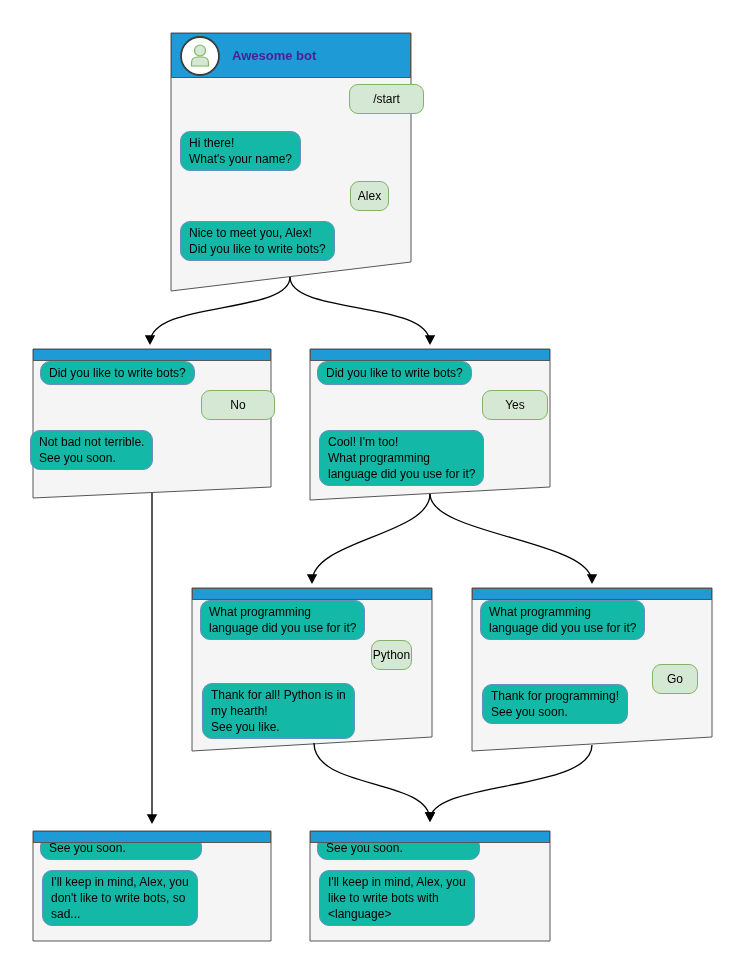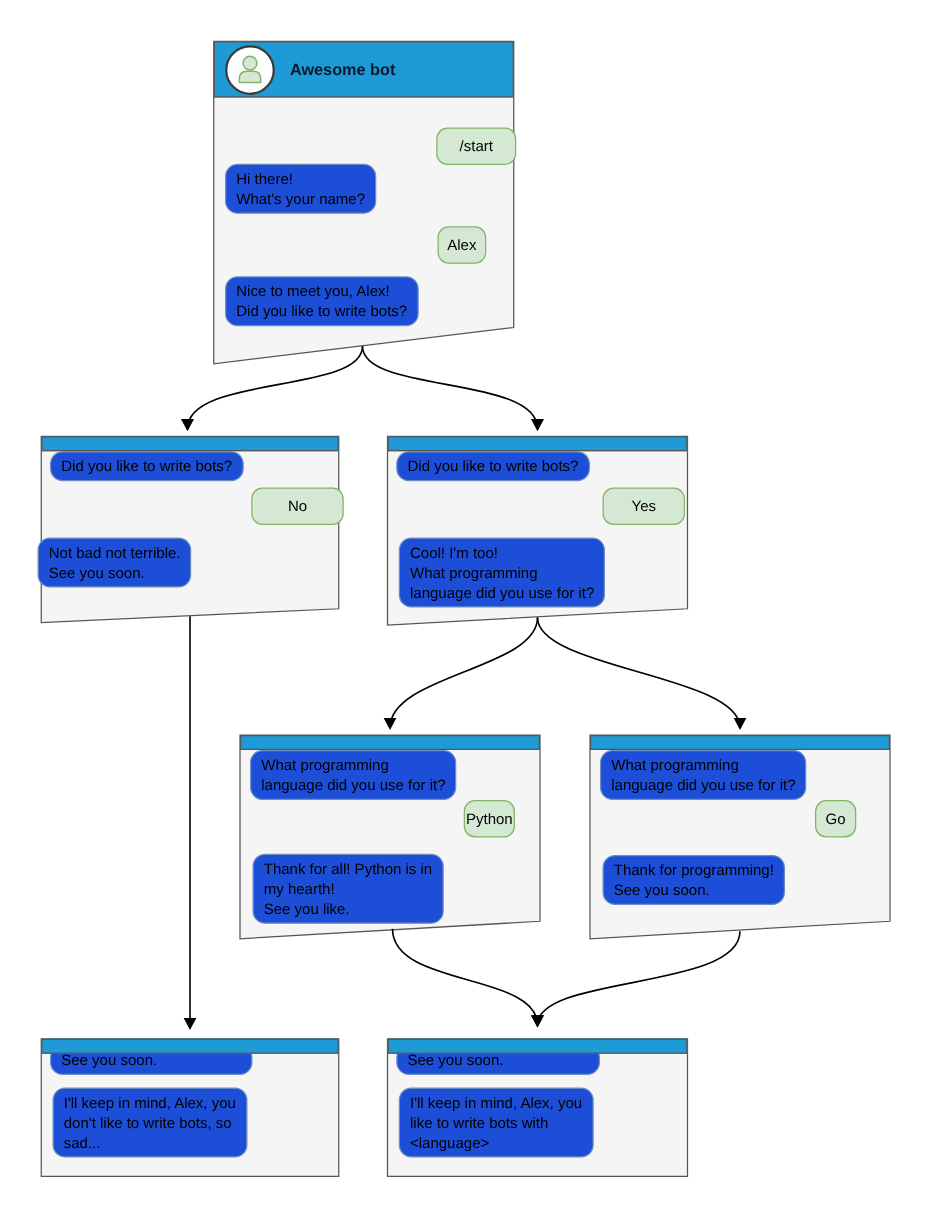--- a/index.html
+++ b/index.html
@@ -5,29 +5,29 @@
   html,body{margin:0;padding:0;background:#ffffff;}
   .canvas{
     position:relative;width:743px;height:971px;background:#ffffff;
     font-family:"Liberation Sans", sans-serif;color:#000;overflow:hidden;
   }
   .bg{position:absolute;left:0;top:0;z-index:0;}
   .bubble{
     position:absolute;z-index:1;box-sizing:border-box;
     white-space:pre;font-size:12px;line-height:16px;color:#000;
   }
-  .bot-b{background:#1d4ed8;border:1px solid #6c8ebf;border-radius:10px;padding:3px 8px;}
+  .bot-b{background:#14b8a6;border:1px solid #6c8ebf;border-radius:10px;padding:3px 8px;}
   .user-b{background:#d5e8d4;border:1px solid #82b366;border-radius:9px;padding:6px 0;text-align:center;}
   .hdr{
     position:absolute;z-index:2;box-sizing:border-box;
     background:#1e9bd7;border:1px solid #565656;
   }
   .main-hdr{display:flex;align-items:center;padding-left:8px;gap:12px;}
   .avatar{display:inline-flex;width:40px;height:40px;}
-  .title{color:#0f172a;font-size:13px;font-weight:bold;}
+  .title{color:#4c1d95;font-size:13px;font-weight:bold;}
 </style>
 </head>
 <body>
 
 <div class="canvas">
 
   <svg class="bg" width="743" height="971" viewBox="0 0 743 971">
     <defs>
       <marker id="arr" markerWidth="9" markerHeight="9" refX="6" refY="4.5" orient="auto">
         <path d="M0,0.5 L7.5,4.5 L0,8.5 Z" fill="#000"></path>
@@ -55,21 +55,21 @@
     <span class="avatar">
       <svg width="40" height="40" viewBox="0 0 40 40">
         <circle cx="20" cy="20" r="19" fill="#ffffff" stroke="#3b3b3b" stroke-width="1.8"></circle>
         <circle cx="20" cy="14.5" r="5.5" fill="#d5e8d4" stroke="#82b366" stroke-width="1.2"></circle>
         <path d="M11.5,30 L11.5,27 Q11.5,21 17.5,21 L22.5,21 Q28.5,21 28.5,27 L28.5,30 Z" fill="#d5e8d4" stroke="#82b366" stroke-width="1.2"></path>
       </svg>
     </span>
     <span class="title">Awesome bot</span>
   </div>
 
-  <div class="bubble user-b" style="left:349px;top:102px;width:64px">/start</div>
+  <div class="bubble user-b" style="left:349px;top:84px;width:75px">/start</div>
   <div class="bubble bot-b" style="left:180px;top:131px">Hi there!
 What's your name?</div>
   <div class="bubble user-b" style="left:350px;top:181px;width:39px">Alex</div>
   <div class="bubble bot-b" style="left:180px;top:221px">Nice to meet you, Alex!
 Did you like to write bots?</div>
 
   <div class="hdr" style="left:33px;top:349px;width:238px;height:12px"></div>
   <div class="bubble bot-b" style="left:40px;top:361px">Did you like to write bots?</div>
   <div class="bubble user-b" style="left:201px;top:390px;width:74px">No</div>
   <div class="bubble bot-b" style="left:30px;top:430px">Not bad not terrible.
@@ -86,21 +86,21 @@
   <div class="bubble bot-b" style="left:200px;top:600px">What programming
 language did you use for it?</div>
   <div class="bubble user-b" style="left:371px;top:640px;width:41px">Python</div>
   <div class="bubble bot-b" style="left:202px;top:683px">Thank for all! Python is in
 my hearth!
 See you like.</div>
 
   <div class="hdr" style="left:472px;top:588px;width:240px;height:12px"></div>
   <div class="bubble bot-b" style="left:480px;top:600px">What programming
 language did you use for it?</div>
-  <div class="bubble user-b" style="left:652px;top:640px;width:33px">Go</div>
+  <div class="bubble user-b" style="left:652px;top:664px;width:46px">Go</div>
   <div class="bubble bot-b" style="left:482px;top:684px">Thank for programming!
 See you soon.</div>
 
   <div class="hdr" style="left:33px;top:831px;width:238px;height:12px"></div>
   <div class="bubble bot-b" style="left:40px;top:836px;min-width:162px">See you soon.</div>
   <div class="bubble bot-b" style="left:42px;top:870px">I'll keep in mind, Alex, you
 don't like to write bots, so
 sad...</div>
 
   <div class="hdr" style="left:310px;top:831px;width:240px;height:12px"></div>

